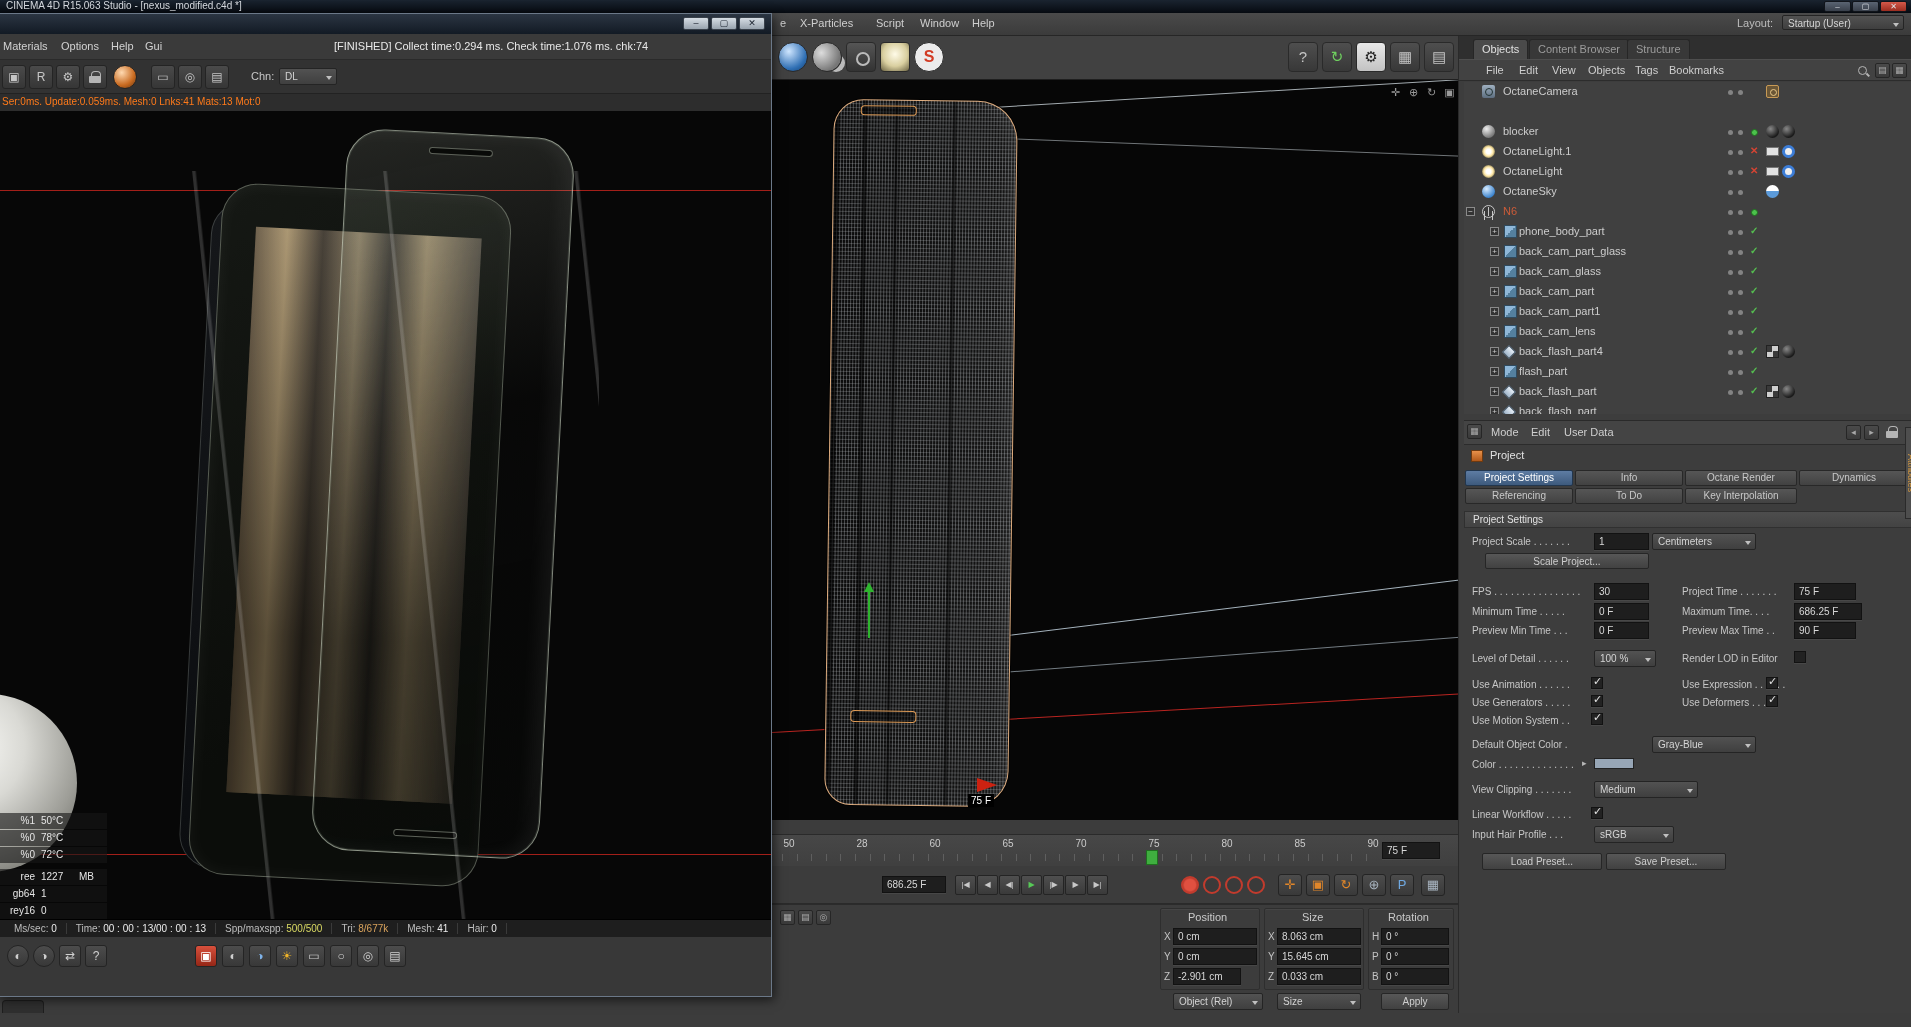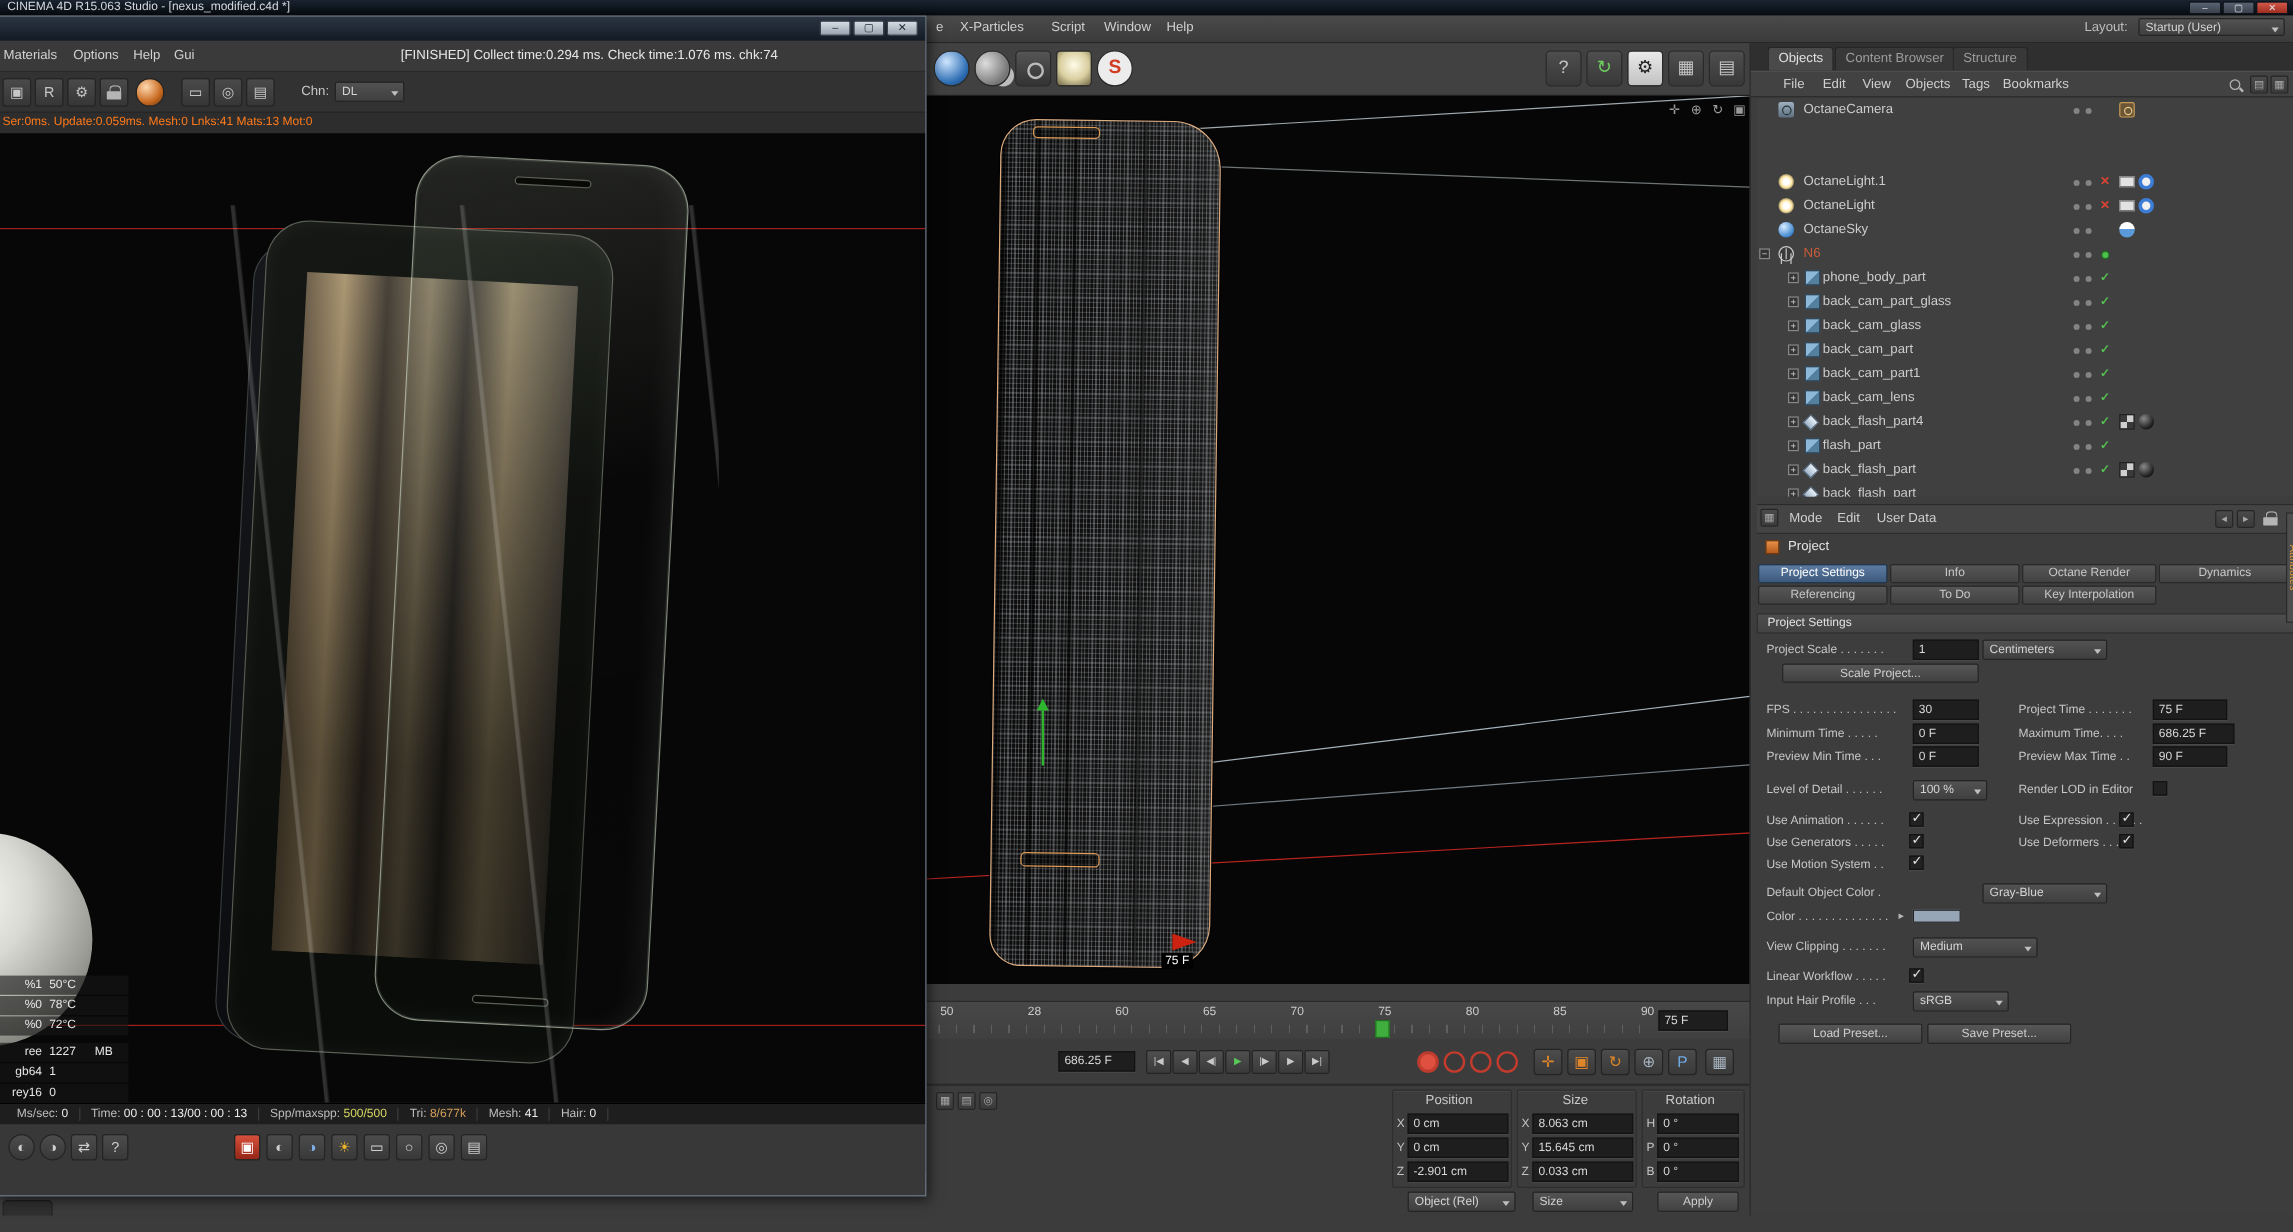--- a/index.html
+++ b/index.html
@@ -271,21 +271,21 @@
       <div class="grpbox" style="left:596px;top:3px;width:86px;height:82px"></div>
       <span class="hdr" style="left:416px;top:6px">Position</span>
       <span class="hdr" style="left:530px;top:6px">Size</span>
       <span class="hdr" style="left:616px;top:6px">Rotation</span>
 
       <span class="axl" style="left:392px;top:26px">X</span>
       <span class="fld" style="left:401px;top:23px;width:84px">0 cm</span>
       <span class="axl" style="left:392px;top:46px">Y</span>
       <span class="fld" style="left:401px;top:43px;width:84px">0 cm</span>
       <span class="axl" style="left:392px;top:66px">Z</span>
-      <span class="fld" style="left:401px;top:63px;width:84px">-2.901 cm</span>
+      <span class="fld" style="left:401px;top:63px;width:68px">-2.901 cm</span>
 
       <span class="axl" style="left:496px;top:26px">X</span>
       <span class="fld" style="left:505px;top:23px;width:84px">8.063 cm</span>
       <span class="axl" style="left:496px;top:46px">Y</span>
       <span class="fld" style="left:505px;top:43px;width:84px">15.645 cm</span>
       <span class="axl" style="left:496px;top:66px">Z</span>
       <span class="fld" style="left:505px;top:63px;width:84px">0.033 cm</span>
 
       <span class="axl" style="left:600px;top:26px">H</span>
       <span class="fld" style="left:609px;top:23px;width:68px">0 °</span>
@@ -318,20 +318,29 @@
       <span class="mini" style="left:433px;top:3px">▦</span>
     </div>
 
     <div id="tree">
       <div class="orow" style="top:0">
         <span class="oi oi-cam" style="left:18px"></span>
         <span class="onm" style="left:39px">OctaneCamera</span>
         <span class="ldot" style="left:264px"></span>
           <span class="ldot" style="left:274px"></span>
         <span class="thumb th-camtag" style="left:302px"></span>
+      </div>
+      <div class="orow" style="top:40px">
+        <span class="oi oi-sph" style="left:18px"></span>
+        <span class="onm" style="left:39px">blocker</span>
+        <span class="ldot" style="left:264px"></span>
+          <span class="ldot" style="left:274px"></span>
+        <span class="gdot" style="left:287px"></span>
+        <span class="thumb th-mat" style="left:302px"></span>
+        <span class="thumb th-mat" style="left:318px"></span>
       </div>
       <div class="orow" style="top:60px">
         <span class="oi oi-lgt" style="left:18px"></span>
         <span class="onm" style="left:39px">OctaneLight.1</span>
         <span class="ldot" style="left:264px"></span>
           <span class="ldot" style="left:274px"></span>
         <span class="stt r" style="left:286px">✕</span>
         <span class="thumb th-wrect" style="left:302px"></span>
         <span class="thumb th-bluering" style="left:318px"></span>
       </div>

